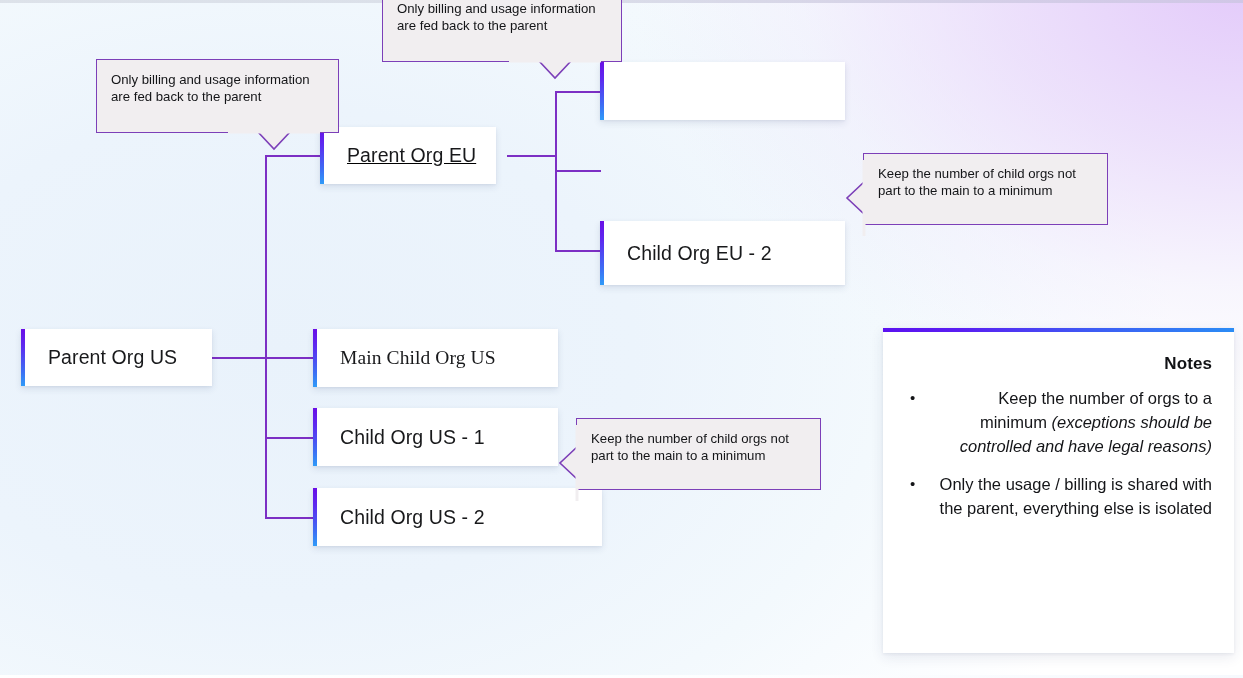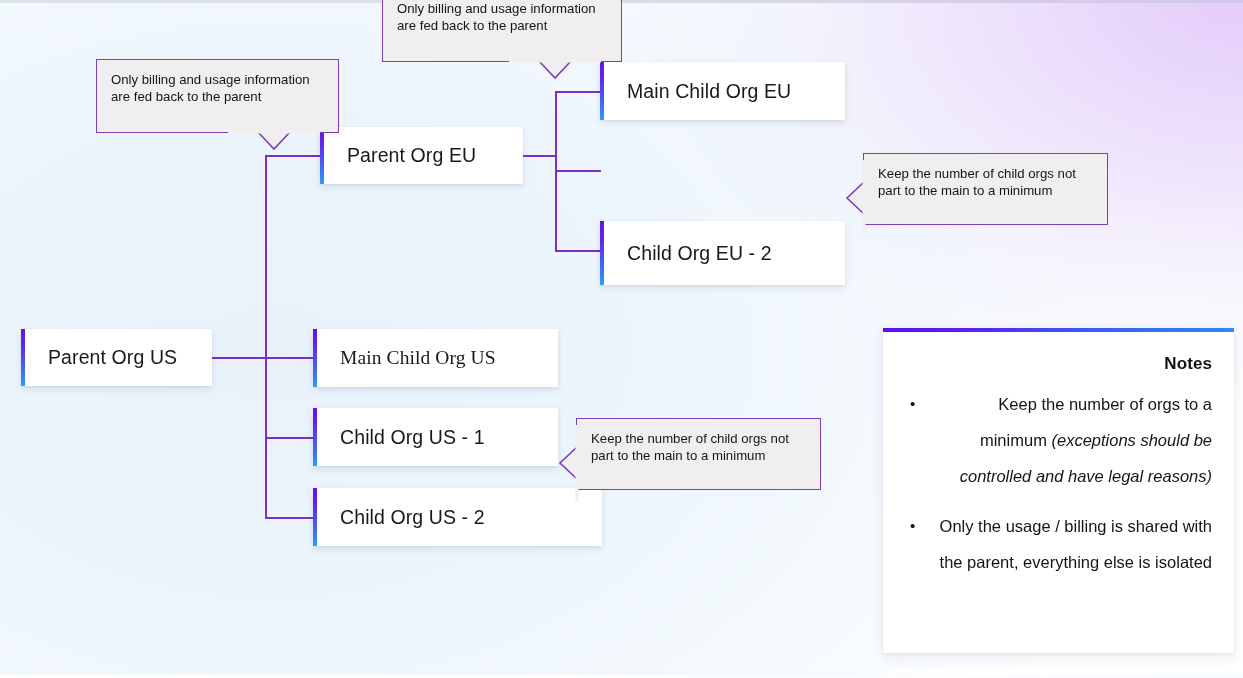--- a/index.html
+++ b/index.html
@@ -151,21 +151,21 @@
   .notes ul {
     margin: 0;
     padding: 0;
     list-style: none;
   }
   .notes li {
     position: relative;
     padding-left: 22px;
     margin-bottom: 14px;
     font-size: 16.5px;
-    line-height: 36px;
+    line-height: 24px;
     color: #141518;
   }
   .notes li::before {
     content: "\2022";
     position: absolute;
     left: 5px;
     top: 0;
     font-size: 15px;
     color: #141518;
   }
@@ -189,28 +189,27 @@
   <div class="conn v" style="left:555px; top:91px; height:159px;"></div>
   <div class="conn h" style="left:555px; top:91px; width:46px;"></div>
   <div class="conn h" style="left:555px; top:170px; width:46px;"></div>
   <div class="conn h" style="left:555px; top:250px; width:46px;"></div>
 
   <div class="conn v" style="left:265px; top:357px; height:160px;"></div>
   <div class="conn h" style="left:265px; top:357px; width:49px;"></div>
   <div class="conn h" style="left:265px; top:437px; width:49px;"></div>
   <div class="conn h" style="left:265px; top:517px; width:49px;"></div>
 
-  <div class="node" style="left:320px; top:127px; width:203px; height:57px;">
+  <div class="node" style="left:320px; top:127px; width:176px; height:57px;text-decoration:underline;">
     <span class="accent"></span>
     <span class="label">Parent Org EU</span>
   </div>
 
   <div class="node" style="left:600px; top:62px; width:245px; height:58px;">
     <span class="accent"></span>
-    <span class="label">Main Child Org EU</span>
   </div>
 
 
   <div class="node" style="left:600px; top:221px; width:245px; height:64px;">
     <span class="accent"></span>
     <span class="label">Child Org EU - 2</span>
   </div>
 
   <div class="node" style="left:21px; top:329px; width:191px; height:57px;">
     <span class="accent"></span>

